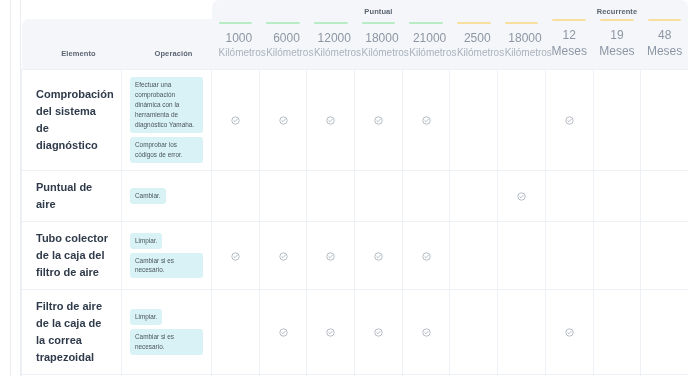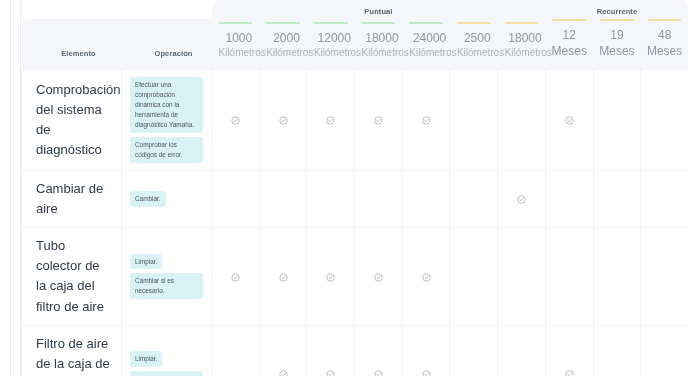--- a/index.html
+++ b/index.html
@@ -118,22 +118,22 @@
     vertical-align: middle;
     padding: 0;
     background: #fff;
   }
   tbody tr:first-child td { border-top: 1px solid #edf0f4; }
   tbody td.elemento {
     border-left: 1px solid #edf0f4;
   }
 
   .elemento-text {
-    font-size: 13px;
-    font-weight: normal;
+    font-size: 11px;
+    font-weight: bold;
     color: #2f3a4a;
     line-height: 1.55;
     padding: 8px 10px 8px 14px;
   }
 
   .ops {
     padding: 7px 8px 7px 8px;
     display: flex;
     flex-direction: column;
     gap: 4px;
@@ -201,42 +201,42 @@
             <th>
               <div class="col-head">
                 <div class="accent green"></div>
                 <div class="col-num">1000</div>
                 <div class="col-unit">Kilómetros</div>
               </div>
             </th>
             <th>
               <div class="col-head">
                 <div class="accent green"></div>
-                <div class="col-num">2000</div>
+                <div class="col-num">6000</div>
                 <div class="col-unit">Kilómetros</div>
               </div>
             </th>
             <th>
               <div class="col-head">
                 <div class="accent green"></div>
                 <div class="col-num">12000</div>
                 <div class="col-unit">Kilómetros</div>
               </div>
             </th>
             <th>
               <div class="col-head">
                 <div class="accent green"></div>
                 <div class="col-num">18000</div>
                 <div class="col-unit">Kilómetros</div>
               </div>
             </th>
             <th>
               <div class="col-head">
                 <div class="accent green"></div>
-                <div class="col-num">24000</div>
+                <div class="col-num">21000</div>
                 <div class="col-unit">Kilómetros</div>
               </div>
             </th>
             <th>
               <div class="col-head">
                 <div class="accent amber"></div>
                 <div class="col-num">2500</div>
                 <div class="col-unit">Kilómetros</div>
               </div>
             </th>
@@ -302,21 +302,21 @@
             <td class="mark-cell"></td>
             <td class="mark-cell"><span class="check"><svg viewBox="0 0 20 20" width="9" height="9">
                   <circle cx="10" cy="10" r="8.2" fill="none" stroke="#8e97a5" stroke-width="1.4"></circle>
                   <path d="M6.2 10.2 L8.9 12.8 L14 7.1" fill="none" stroke="#8e97a5" stroke-width="1.4" stroke-linecap="round" stroke-linejoin="round"></path>
                 </svg></span></td>
             <td class="mark-cell"></td>
             <td class="mark-cell"></td>
           </tr>
           <tr>
             <td class="elemento">
-              <div class="elemento-text">Cambiar de aire</div>
+              <div class="elemento-text">Puntual de aire</div>
             </td>
             <td>
               <div class="ops">
                 <div class="op-chip">Cambiar.</div>
               </div>
             </td>
             <td class="mark-cell"></td>
             <td class="mark-cell"></td>
             <td class="mark-cell"></td>
             <td class="mark-cell"></td>

